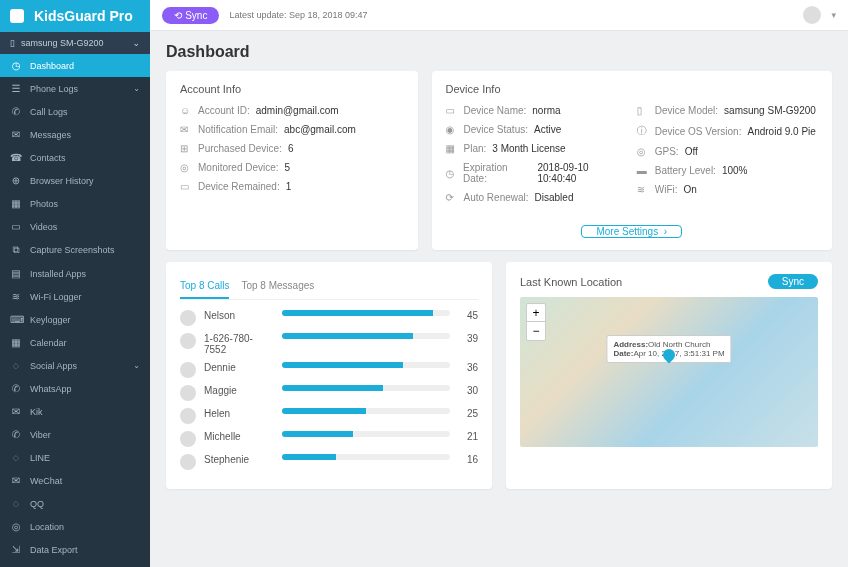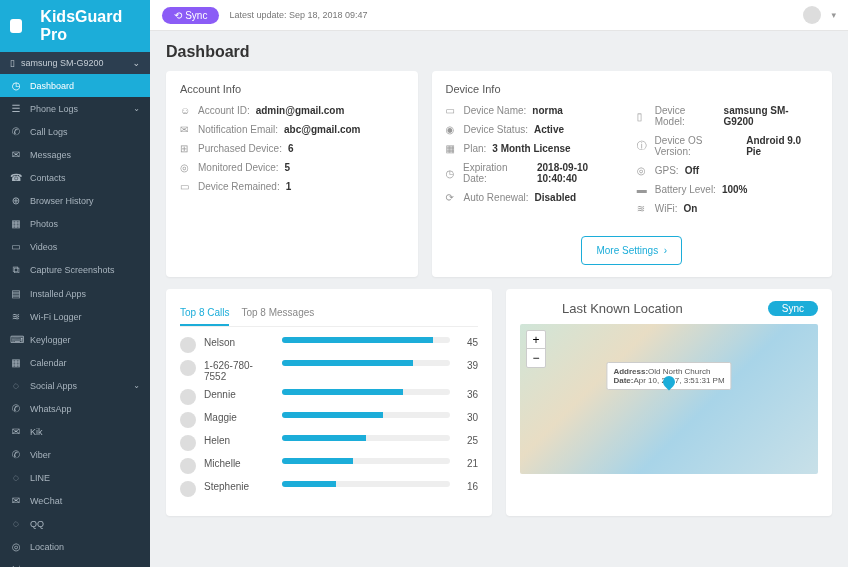--- a/index.html
+++ b/index.html
@@ -1,42 +1,42 @@
 <!DOCTYPE html>
 <html><head>
 <meta charset="utf-8">
 <style>
 * { box-sizing: border-box; margin: 0; padding: 0; }
 body { font-family: Arial, sans-serif; font-size: 11px; background: #f5f5f5; width: 848px; height: 567px; overflow: hidden; }
 .app { display: flex; height: 100%; }
 .sidebar { width: 150px; background: #243441; color: #c5cdd5; display: flex; flex-direction: column; overflow-y: auto; }
-.brand { background: #1cadd9; color: #fff; padding: 8px 10px; font-size: 16px; font-weight: bold; display: flex; align-items: center; gap: 18px; }
+.brand { background: #1cadd9; color: #fff; padding: 8px 10px; font-size: 14px; font-weight: bold; display: flex; align-items: center; gap: 10px; }
 .brand-icon { width: 14px; height: 14px; background: #fff; border-radius: 3px; display: inline-block; }
 .device-sel { background: #2c3e50; padding: 6px 10px; font-size: 9px; display: flex; align-items: center; gap: 6px; justify-content: space-between; }
 .nav-item { padding: 6px 10px; font-size: 9px; display: flex; align-items: center; gap: 8px; cursor: pointer; color: #a8b4be; }
 .nav-item.active { background: #1cadd9; color: #fff; }
 .nav-item .icon { width: 12px; display: inline-block; text-align: center; font-size: 10px; }
 .nav-item .chev { margin-left: auto; font-size: 8px; }
 .main { flex: 1; background: #eef0f2; display: flex; flex-direction: column; overflow: hidden; }
 .topbar { background: #fff; padding: 6px 12px; display: flex; align-items: center; gap: 10px; border-bottom: 1px solid #e5e5e5; }
 .sync-btn { background: #8b5cf6; color: #fff; border-radius: 12px; padding: 3px 12px; font-size: 10px; cursor: pointer; border: none; }
 .last-update { font-size: 9px; color: #777; }
 .avatar-top { width: 18px; height: 18px; border-radius: 50%; background: #ddd; margin-left: auto; }
 .content { padding: 12px 16px; overflow-y: auto; flex: 1; }
 .page-title { font-size: 16px; color: #333; margin-bottom: 10px; }
 .row { display: flex; gap: 14px; margin-bottom: 12px; }
 .card { background: #fff; border-radius: 4px; padding: 12px 14px; flex: 1; box-shadow: 0 1px 2px rgba(0,0,0,0.05); }
 .card-title { font-size: 11px; color: #555; margin-bottom: 10px; font-weight: normal; }
 .info-line { font-size: 10px; color: #444; margin-bottom: 8px; display: flex; align-items: center; gap: 6px; }
 .info-line .ic { width: 12px; color: #999; }
 .info-line .lbl { color: #888; }
-.info-line .val { color: #333; font-weight: 700; }
+.info-line .val { color: #333; font-weight: 400; }
 .device-grid { display: grid; grid-template-columns: 1fr 1fr; gap: 0 10px; }
 .more-set { display: flex; justify-content: center; margin-top: 14px; }
-.more-btn { border: 1px solid #1cadd9; color: #1cadd9; background: #fff; border-radius: 4px; padding: 8px 14px; font-size: 10px; cursor: pointer; }
+.more-btn { border: 1px solid #1cadd9; color: #1cadd9; background: #fff; border-radius: 4px; padding: 0 14px; font-size: 10px; cursor: pointer; }
 .tabs { display: flex; gap: 12px; border-bottom: 1px solid #eee; margin-bottom: 10px; }
 .tab { padding: 6px 0; font-size: 10px; color: #888; cursor: pointer; }
 .tab.active { color: #1cadd9; border-bottom: 2px solid #1cadd9; }
 .call-row { display: flex; align-items: flex-start; gap: 8px; margin-bottom: 7px; font-size: 10px; }
 .call-row .av { width: 16px; height: 16px; border-radius: 50%; background: #ddd; }
 .call-row .nm { width: 70px; color: #555; }
 .call-row .bar { flex: 1; height: 6px; background: #eee; border-radius: 3px; overflow: hidden; }
 .call-row .bar-fill { height: 100%; background: #1cadd9; }
 .call-row .cnt { width: 20px; text-align: right; color: #555; }
 .loc-head { display: flex; justify-content: space-between; align-items: center; margin-bottom: 8px; }
@@ -329,21 +329,21 @@
                 <div class="nm">Stephenie</div>
                 <div class="bar">
                   <div class="bar-fill" style="width:32%"></div>
                 </div>
                 <div class="cnt">16</div>
               </div>
             </div>
         </div>
         <div class="card">
           <div class="loc-head">
-            <span style="font-size:13px;color:#555;margin-left:42px;">Last Known Location</span>
+            <span style="font-size:11px;color:#555;">Last Known Location</span>
             <button class="loc-sync">Sync</button>
           </div>
           <div class="map">
             <div class="map-zoom">
               <div>+</div>
               <div>−</div>
             </div>
             <div class="map-pop">
               <div><b>Address:</b><span>Old North Church</span></div>
               <div><b>Date:</b><span>Apr 10, 2017, 3:51:31 PM</span></div>

